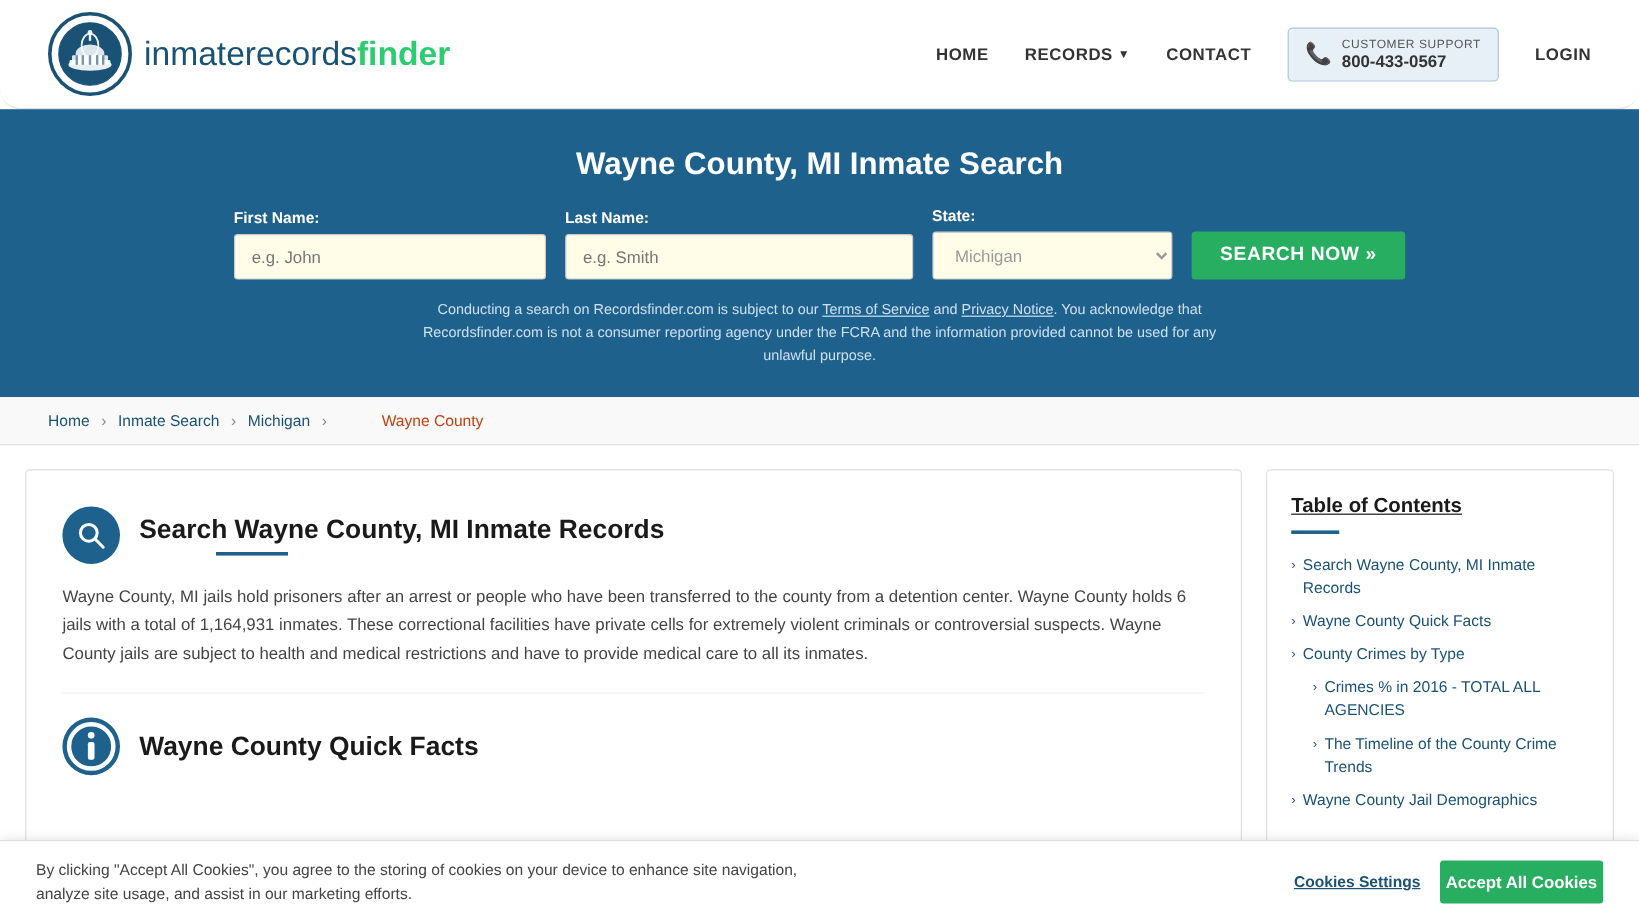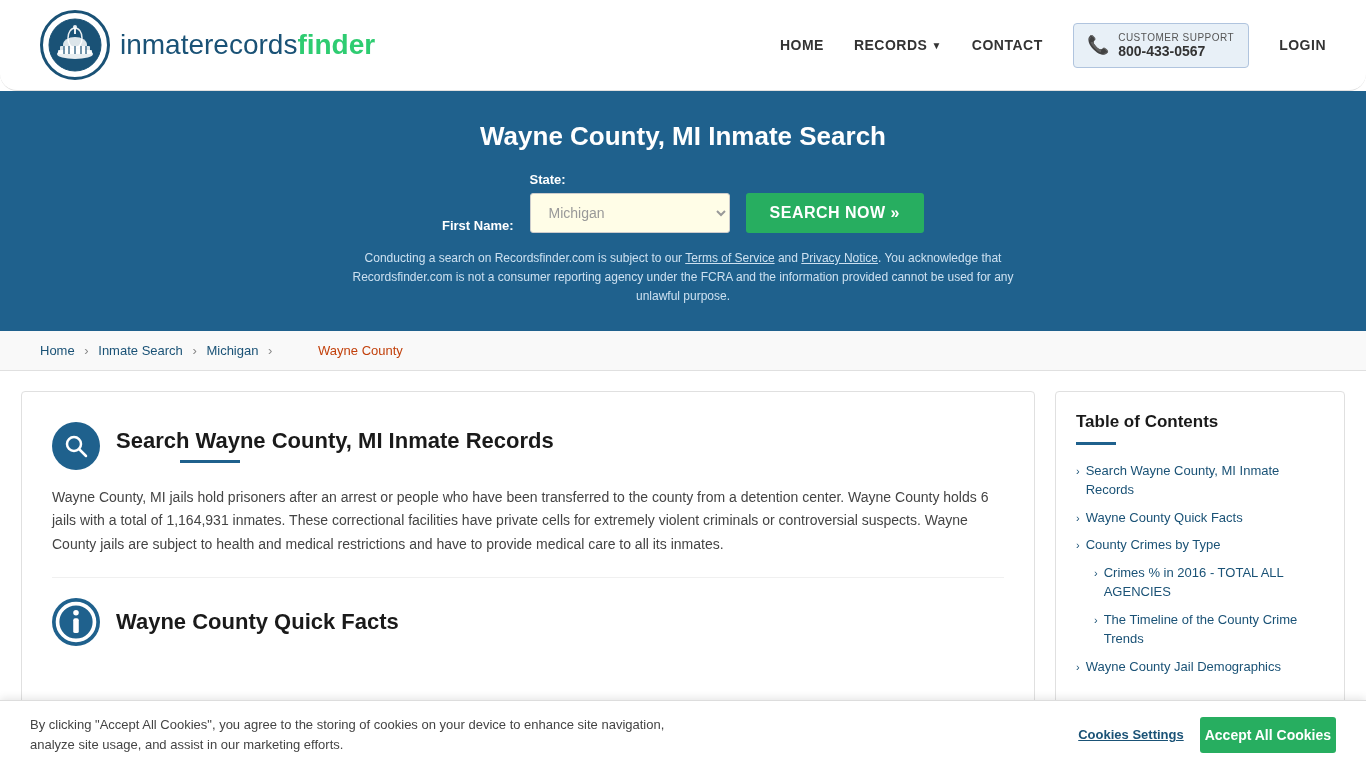--- a/index.html
+++ b/index.html
@@ -220,20 +220,21 @@
       border: 1px solid #e0e0e0;
       border-radius: 4px;
       padding: 20px;
       align-self: flex-start;
     }
     .toc-title {
       font-size: 17px;
       font-weight: 700;
       color: #1a1a1a;
       margin-bottom: 10px;
+      text-decoration: underline;
     }
     .toc-divider {
       height: 3px;
       background: #1f618d;
       width: 40px;
       margin-bottom: 16px;
     }
     .toc-list { list-style: none; }
     .toc-list li {
       margin-bottom: 8px;
@@ -347,20 +348,25 @@
     </div>
     <a class="login-btn">LOGIN</a>
   </nav>
 </header>
 
 <section class="search-hero">
   <h1 class="hero-title">Wayne County, MI Inmate Search</h1>
   <div class="search-form">
     <div class="form-group">
       <label>First Name:</label>
+      <input class="first-name-input" type="text" placeholder="e.g. John" style="">
+    </div>
+    <div class="form-group">
+      <label>Last Name:</label>
+      <input class="last-name-input" type="text" placeholder="e.g. Smith" style="">
     </div>
     <div class="form-group">
       <label>State:</label>
       <select class="state-select">
         <option>Michigan</option>
         <option>Alabama</option>
         <option>Alaska</option>
         <option>California</option>
         <option>Florida</option>
         <option>New York</option>

